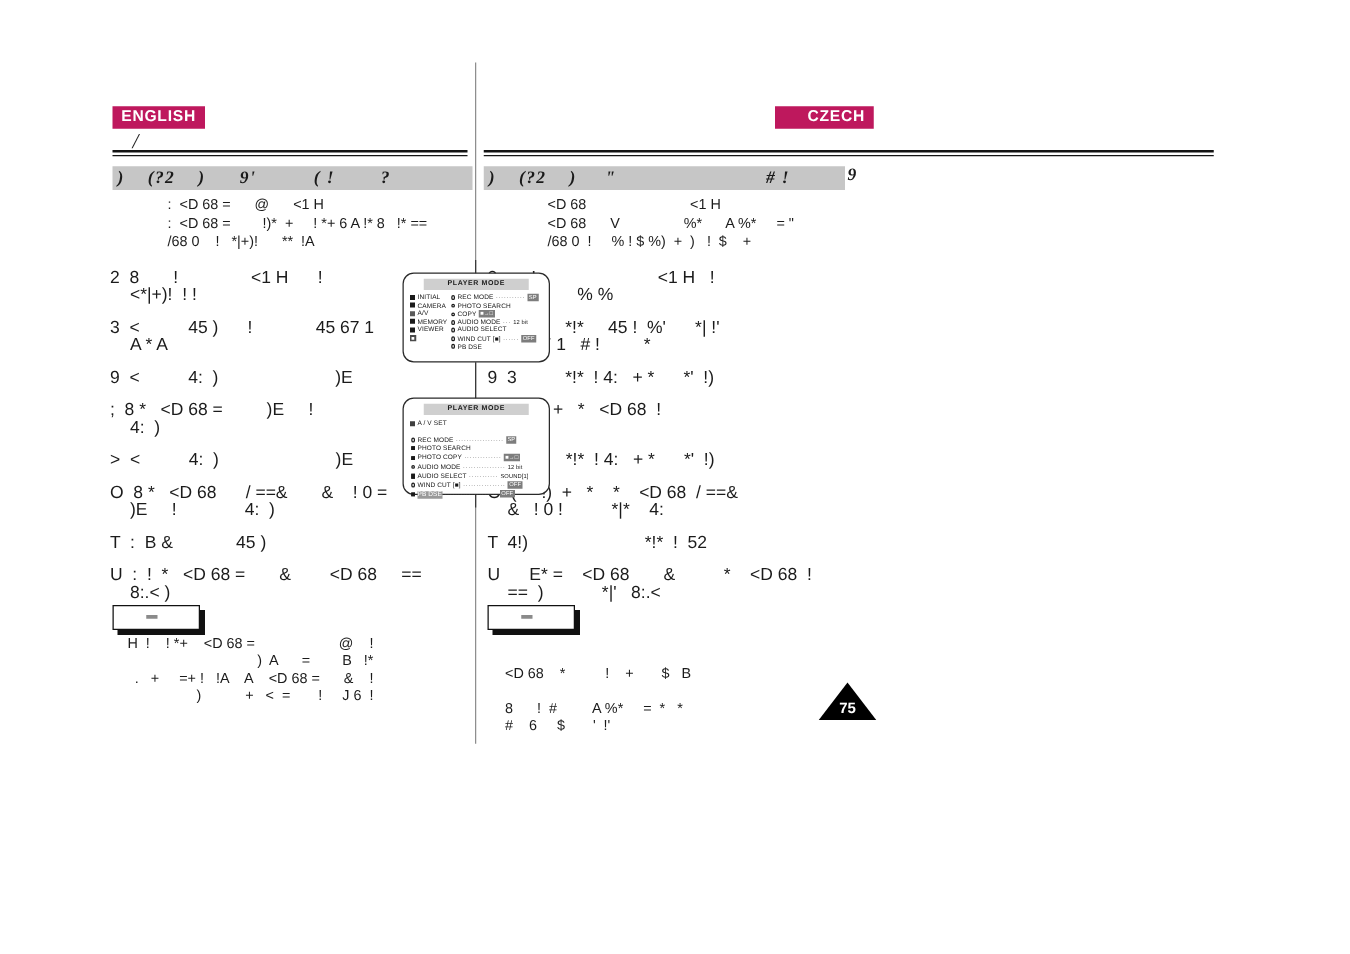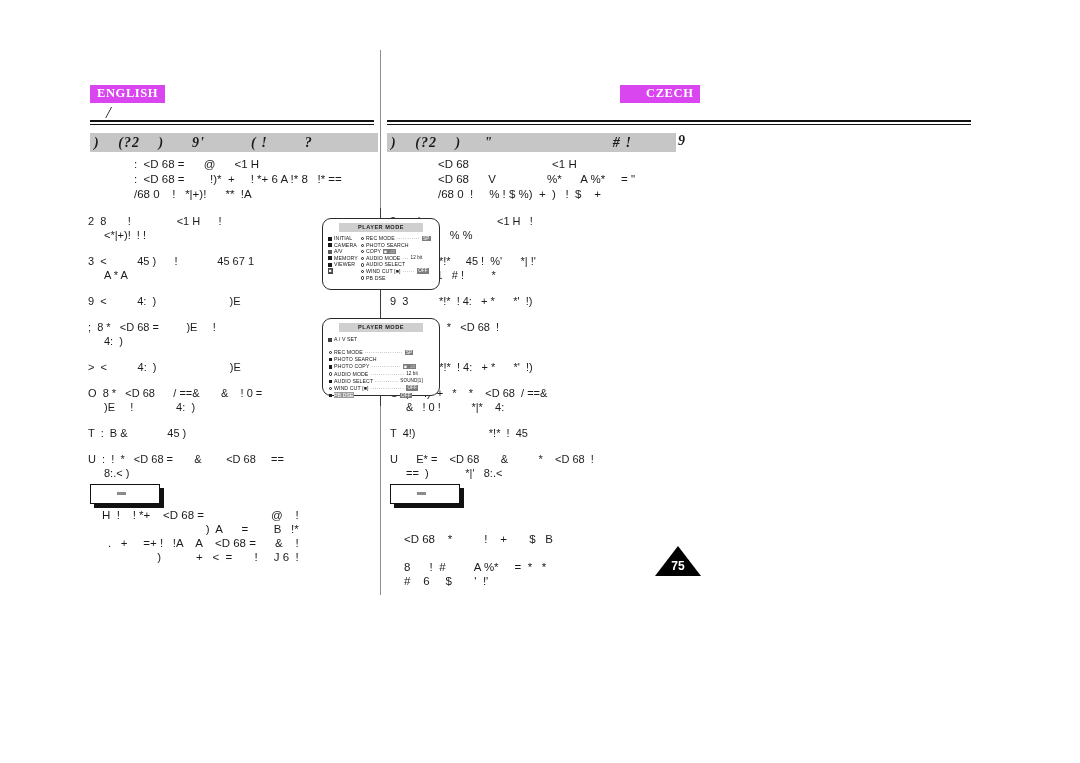--- a/index.html
+++ b/index.html
@@ -31,29 +31,28 @@
     left: 380px;
     top: 50px;
     width: 1px;
     height: 545px;
     background: #8e8e8e;
   }
 
   
   .lang-tag {
     position: absolute;
-    background: #d946ef;
+    background: #be185d;
     color: #ffffff;
     font-size: 12.5px;
     font-weight: bold;
     letter-spacing: 0.6px;
     padding: 2px 7px 3px 7px;
     line-height: 13px;
     white-space: nowrap;
-    font-family: Liberation Serif, serif;
   }
   #lang-en { left: 90px; top: 85px; }
   #lang-cz { left: 620px; top: 85px; padding-left: 26px; }
 
   
   .subtitle-glyph {
     position: absolute;
     left: 106px;
     top: 103px;
     font-family: "Liberation Serif", serif;
@@ -111,21 +110,21 @@
     white-space: pre;
     margin-left: 40px;
   }
   #intro-left  { left: 94px;  top: 157px; }
   #intro-right { left: 398px; top: 157px; }
 
   
   .steps {
     position: absolute;
     font-family: "Liberation Sans", sans-serif;
-    font-size: 11px;
+    font-size: 14px;
     color: #1b1b1b;
   }
   #steps-left  { left: 88px;  top: 214px; width: 240px; }
   #steps-right { left: 390px; top: 214px; width: 280px; }
 
   .step {
     position: relative;
     white-space: pre;
     line-height: 14px;
     margin-bottom: 12px;
@@ -345,21 +344,21 @@
       <div class="step"><span class="ln">T  :  B &amp;             45 )</span></div>
       <div class="step"><span class="ln">U  :  !  *   &lt;D 68 =       &amp;        &lt;D 68     ==</span><span class="ln indent">8:.&lt; )</span></div>
     </div>
   <div class="steps" id="steps-right">
       <div class="step"><span class="ln">2       !                         &lt;1 H   !</span><span class="ln indent">$   P       % %</span></div>
       <div class="step"><span class="ln">3  8          *!*     45 !  %'      *| !'</span><span class="ln indent">45 67 1   # !         *</span></div>
       <div class="step"><span class="ln">9  3          *!*  ! 4:   + *      *'  !)</span></div>
       <div class="step"><span class="ln">;  ( *'  !)  +   *   &lt;D 68  !</span><span class="ln indent">4:</span></div>
       <div class="step"><span class="ln">&gt;  8          *!*  ! 4:   + *      *'  !)</span></div>
       <div class="step"><span class="ln">O  ( *'  !)  +   *    *    &lt;D 68  / ==&amp;</span><span class="ln indent">&amp;   ! 0 !          *|*    4:</span></div>
-      <div class="step"><span class="ln">T  4!)                        *!*  !  45</span></div>
+      <div class="step"><span class="ln">T  4!)                        *!*  !  52</span></div>
       <div class="step"><span class="ln">U      E* =    &lt;D 68       &amp;          *    &lt;D 68  !</span><span class="ln indent">==  )            *|'   8:.&lt;</span></div>
     </div>
 
   <div class="note-box" id="note-box-left">
     <div class="dash"></div>
   </div>
   <div class="note-box" id="note-box-right">
     <div class="dash"></div>
   </div>
 

